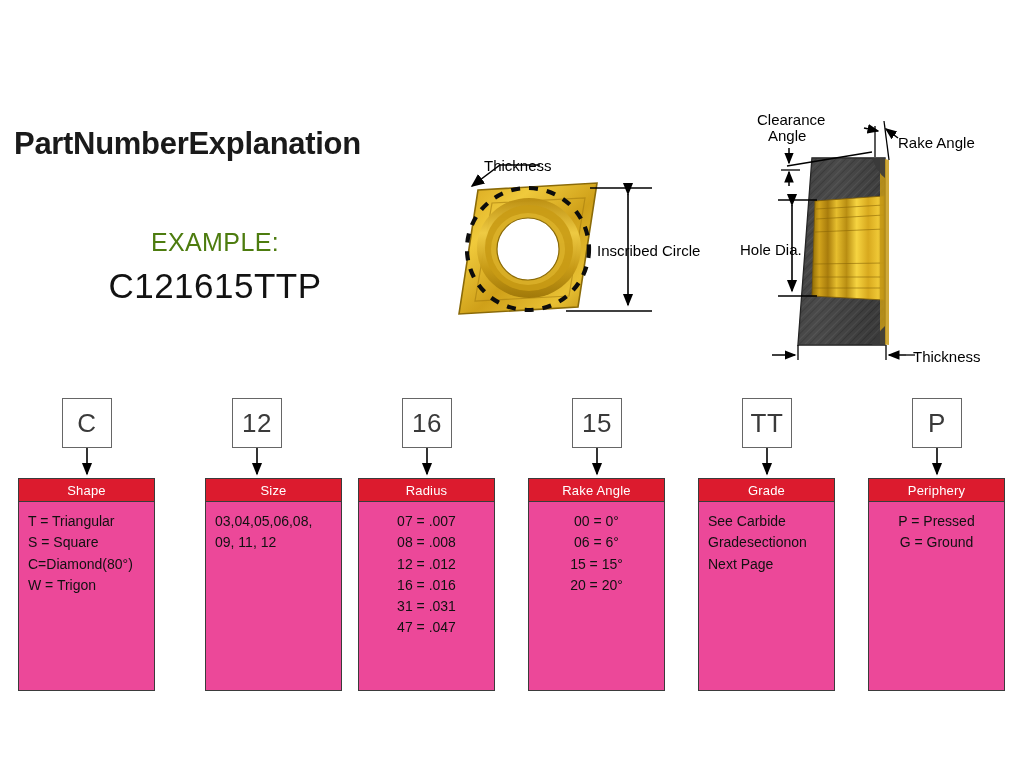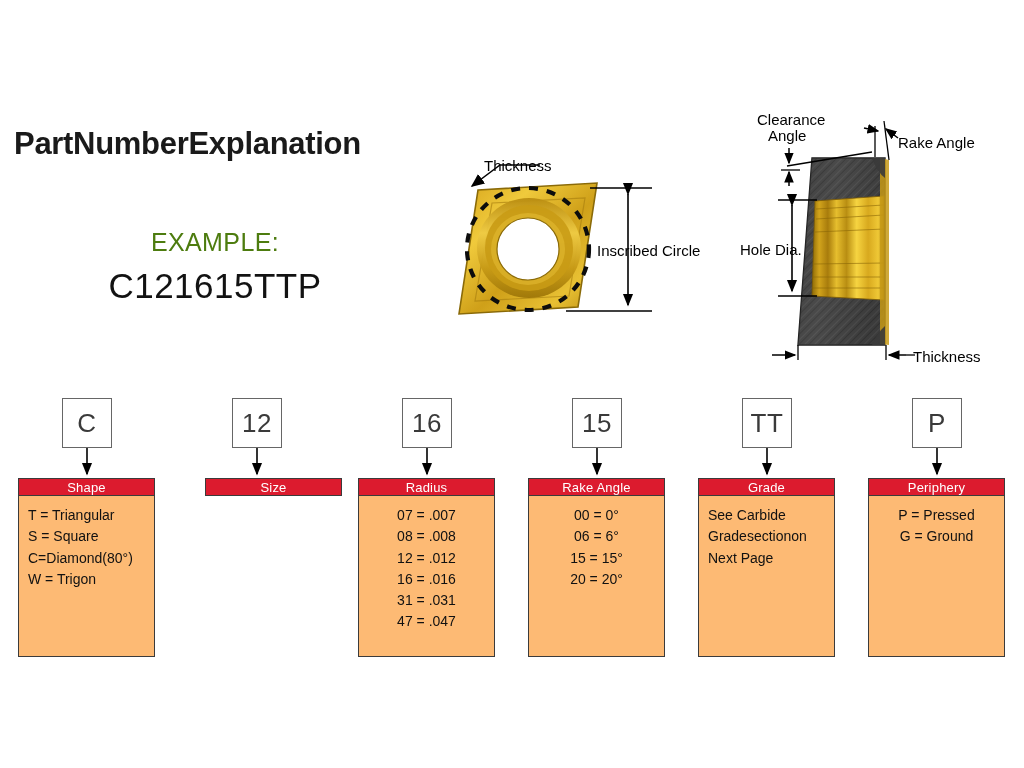--- a/index.html
+++ b/index.html
@@ -78,37 +78,37 @@
     letter-spacing: 0.5px;
   }
 
   
   .col {
     position: absolute;
     top: 478px;
     width: 137px;
   }
   .col-header {
-    height: 18px;
+    height: 24px;
     background: #DC1B2E;
     border: 1.2px solid #3b3b3b;
     box-sizing: border-box;
     color: #ffffff;
     font-size: 13px;
     display: flex;
     align-items: center;
     justify-content: center;
     letter-spacing: 0.2px;
   }
   .col-body {
-    height: 161px;
+    height: 189px;
     border: 1.2px solid #3b3b3b;
     border-top: none;
     box-sizing: border-box;
-    background: #fdba74;
+    background: #ec4899;
     padding-top: 9px;
     font-size: 14px;
     line-height: 1.52;
     color: #111111;
     text-align: center;
   }
   .col-body.left-align { text-align: left; padding-left: 9px; }
   .col-body .row { white-space: nowrap; }
 
   svg { display: block; }
@@ -262,20 +262,24 @@
     <div class="col-body left-align">
       <div class="row">T = Triangular</div>
       <div class="row">S = Square</div>
       <div class="row">C=Diamond(80°)</div>
       <div class="row">W = Trigon</div>
     </div>
   </div>
 
   <div class="col" style="left:188px;padding-left:17px;">
     <div class="col-header">Size</div>
+    <div class="col-body left-align">
+      <div class="row">03,04,05,06,08,</div>
+      <div class="row">09, 11, 12</div>
+    </div>
   </div>
 
   <div class="col" style="left:358px;">
     <div class="col-header">Radius</div>
     <div class="col-body">
       <div class="row">07 = .007</div>
       <div class="row">08 = .008</div>
       <div class="row">12 = .012</div>
       <div class="row">16 = .016</div>
       <div class="row">31 = .031</div>

